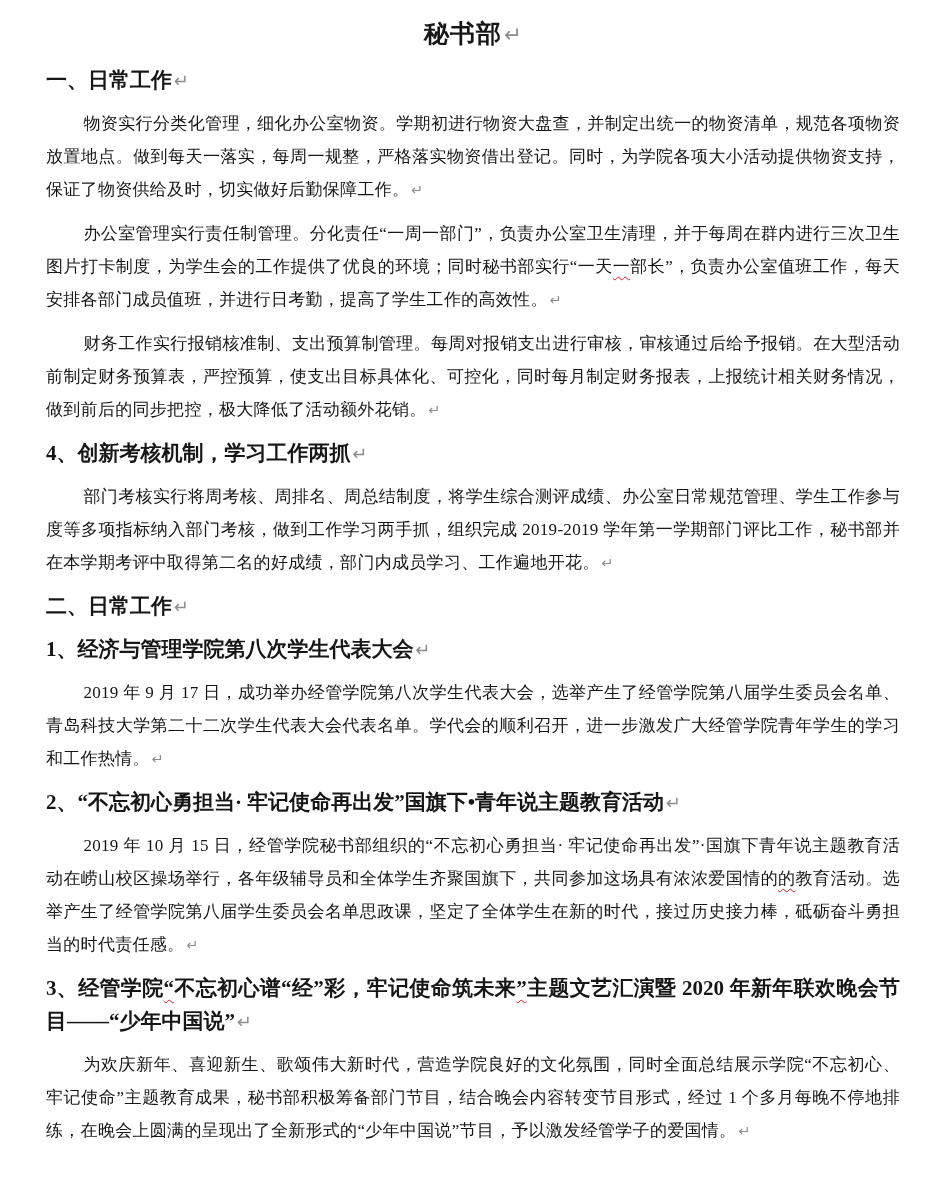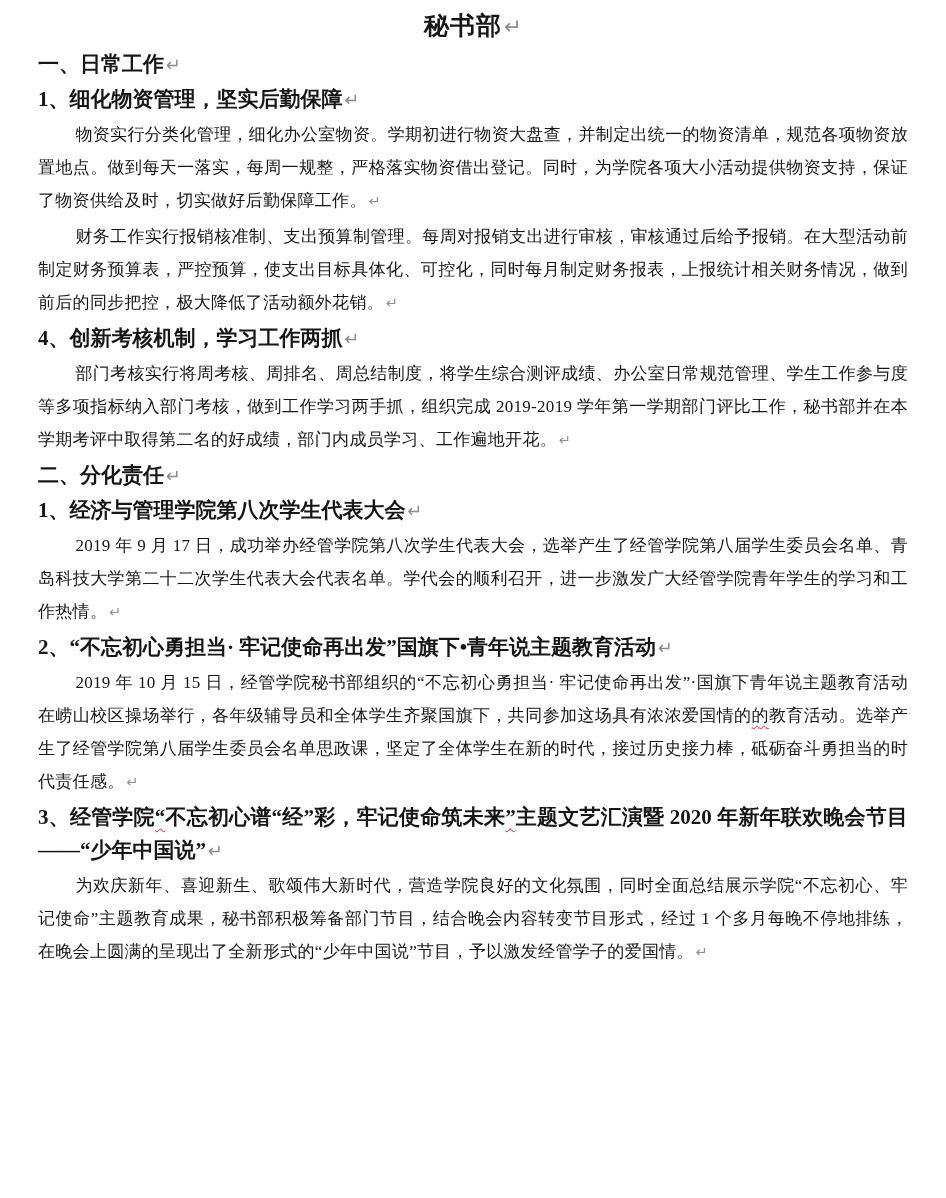--- a/index.html
+++ b/index.html
@@ -29,21 +29,21 @@
     line-height: 33px;
     text-align: justify;
   }
   .para {
     font-size: 17px;
     line-height: 33px;
     text-align: justify;
     text-indent: 2.2em;
     letter-spacing: 0.3px;
   }
-  .doc-title, .h1, .h2, .para { margin: 2px; }
+  .doc-title, .h1, .h2, .para { margin: 10px; }
   .pmark {
     color: #8c8c8c;
     font-family: "DejaVu Sans", sans-serif;
     font-size: 0.85em;
     font-weight: normal;
     letter-spacing: 0;
     padding-left: 2px;
   }
   .u-blue {
     text-decoration-color: #3b72b8;
@@ -58,34 +58,34 @@
 </style>
 </head>
 <body>
 
 <div class="page">
 
   <h1 class="doc-title"><span>秘书部</span><span class="pmark">↵</span></h1>
 
   <p class="h1"><span>一、日常工作</span><span class="pmark">↵</span></p>
 
-  <p class="h2"><span>1、细化物资管理，坚实后勤保障</span><span class="pmark">↵</span></p>
 
   <p class="para"><span>物资实行分类化管理，细化办公室物资。学期初进行物资大盘查，并制定出统一的物资清单，规范各项物资放置地点。做到每天一落实，每周一规整，严格落实物资借出登记。同时，为学院各项大小活动提供物资支持，保证了物资供给及时，切实做好后勤保障工作。</span><span class="pmark">↵</span></p>
 
 
+  <p class="para"><span>办公室管理实行责任制管理。分化责任“一周一部门”，负责办公室卫生清理，并于每周在群内进行三次卫生图片打卡制度，为学生会的工作提供了优良的环境；同时秘书部实行“一天</span><span class="u-red">一</span><span>部长”，负责办公室值班工作，每天安排各部门成员值班，并进行日考勤，提高了学生工作的高效性。</span><span class="pmark">↵</span></p>
 
 
   <p class="para"><span>财务工作实行报销核准制、支出预算制管理。每周对报销支出进行审核，审核通过后给予报销。在大型活动前制定财务预算表，严控预算，使支出目标具体化、可控化，同时每月制定财务报表，上报统计相关财务情况，做到前后的同步把控，极大降低了活动额外花销。</span><span class="pmark">↵</span></p>
 
   <p class="h2"><span>4、创新考核机制，学习工作两抓</span><span class="pmark">↵</span></p>
 
   <p class="para"><span>部门考核实行将周考核、周排名、周总结制度，将学生综合测评成绩、办公室日常规范管理、学生工作参与度等多项指标纳入部门考核，做到工作学习两手抓，组织完成 2019-2019 学年第一学期部门评比工作，秘书部并在本学期考评中取得第二名的好成绩，部门内成员学习、工作遍地开花。</span><span class="pmark">↵</span></p>
 
-  <p class="h1"><span>二、分化责任</span><span class="pmark">↵</span></p>
+  <p class="h1"><span>二、日常工作</span><span class="pmark">↵</span></p>
 
   <p class="h2"><span>1、经济与管理学院第八次学生代表大会</span><span class="pmark">↵</span></p>
 
   <p class="para"><span>2019 年 9 月 17 日，成功举办经管学院第八次学生代表大会，选举产生了经管学院第八届学生委员会名单、青岛科技大学第二十二次学生代表大会代表名单。学代会的顺利召开，进一步激发广大经管学院青年学生的学习和工作热情。</span><span class="pmark">↵</span></p>
 
   <p class="h2"><span>2、“不忘初心勇担当· 牢记使命再出发”国旗下•青年</span><span class="u-blue">说主题</span><span>教育活动</span><span class="pmark">↵</span></p>
 
   <p class="para"><span>2019 年 10 月 15 日，经管学院秘书部组织的“不忘初心勇担当· 牢记使命再出发”·国旗下青年</span><span class="u-blue">说主题</span><span>教育活动在崂山校区操场举行，各年级辅导员和全体学生齐聚国旗下，共同参加这场具有</span><span class="u-blue">浓浓爱</span><span>国情的</span><span class="u-red">的</span><span>教育活动。选举产生了经管学院第八届学生委员会名单</span><span class="u-blue">思政课</span><span>，坚定了全体学生在新的时代，接过历史接力棒，砥砺奋斗勇担当的时代责任感。</span><span class="pmark">↵</span></p>
 
   <p class="h2"><span>3、经管学院</span><span class="u-red">“</span><span>不忘初心谱“经”彩，牢记使命筑未来</span><span class="u-red">”</span><span>主题文艺汇演暨 2020 年新年联欢晚会节目——“少年中国说”</span><span class="pmark">↵</span></p>

